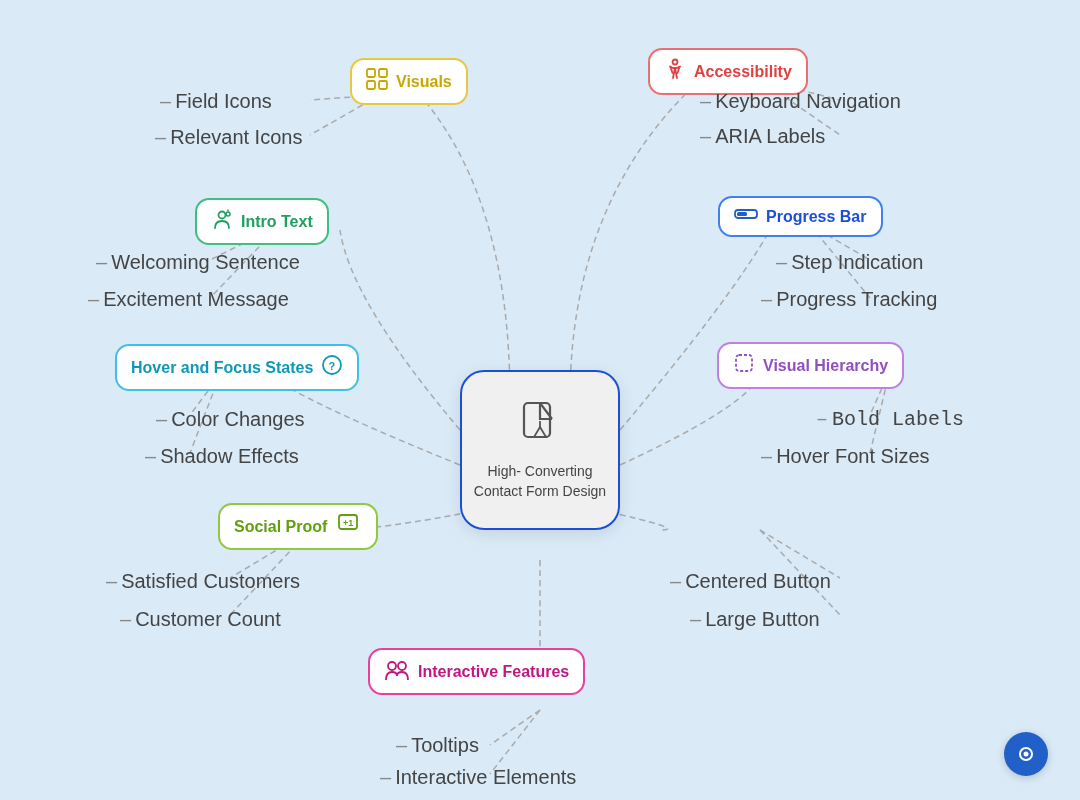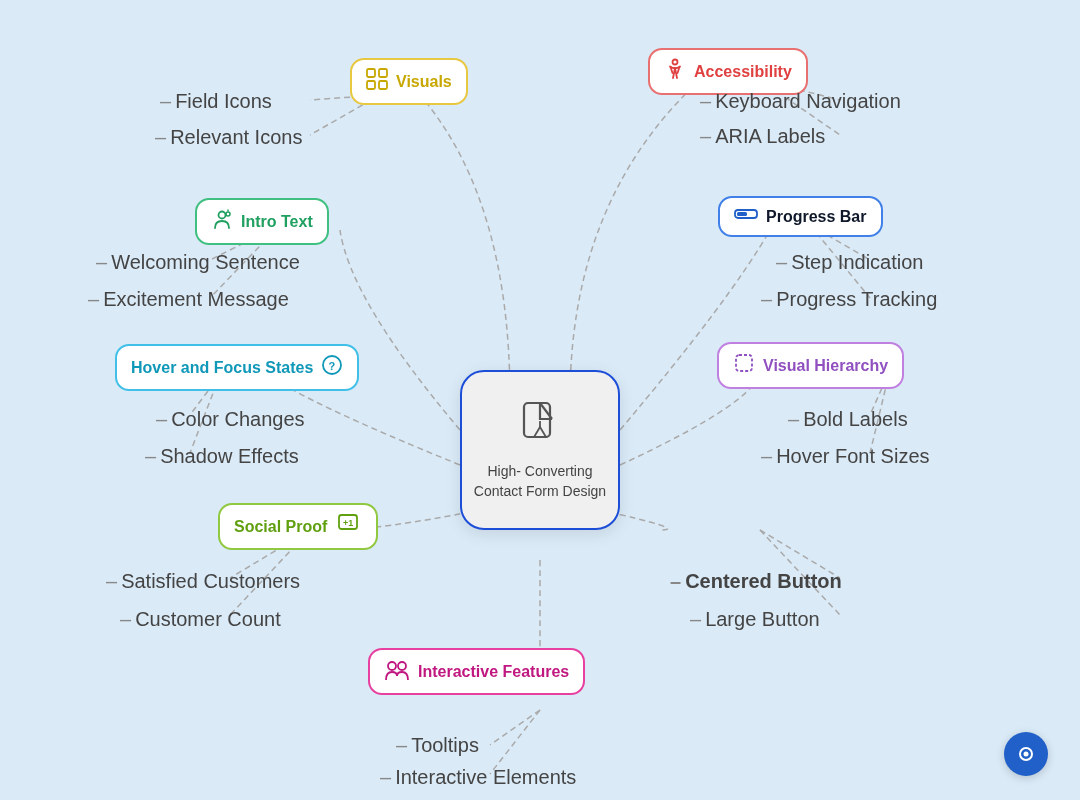--- a/index.html
+++ b/index.html
@@ -85,21 +85,21 @@
       left: 0;
       width: 1080px;
       height: 800px;
       z-index: 1;
       pointer-events: none;
     }
     
     .node-yellow { border-color: #e8c840; color: #c8a800; }
     .node-red { border-color: #e87070; color: #e04040; }
     .node-green { border-color: #40c080; color: #20a060; }
-    .node-blue { border-color: #4080e8; color: #0f172a; }
+    .node-blue { border-color: #4080e8; color: #1d4ed8; }
     .node-cyan { border-color: #40c0e8; color: #1098b8; }
     .node-purple { border-color: #c080e0; color: #9050c0; }
     .node-lime { border-color: #90c840; color: #60a010; gap: 11px; }
     .node-orange { border-color: #e89040; color: #c06010; }
     .node-pink { border-color: #e840a0; color: #c01880; }
     
     .chat-btn {
       position: absolute;
       bottom: 24px;
       right: 32px;
@@ -260,36 +260,36 @@
   <div class="leaf-label" style="left:145px;top:445px;">Shadow Effects</div>
 
   <div class="branch-node node-purple" style="left:717px;top:342px;justify-content:flex-end;">
     <span class="node-icon">
       <svg width="22" height="22" viewBox="0 0 22 22">
           <rect x="3" y="3" width="16" height="16" rx="3" stroke="#9050c0" stroke-width="1.8" fill="none" stroke-dasharray="3,2"></rect>
         </svg>
     </span>
     <span>Visual Hierarchy</span>
   </div>
-  <div class="leaf-label" style="left:788px;top:408px;">Bold Labels</div>
+  <div class="leaf-label" style="left:816px;top:408px;font-family:Liberation Mono, monospace;">Bold Labels</div>
   <div class="leaf-label" style="left:761px;top:445px;">Hover Font Sizes</div>
 
   <div class="branch-node node-lime" style="left:218px;top:503px;">
     <span>Social Proof</span>
     <span class="node-icon">
       <svg width="24" height="22" viewBox="0 0 24 22">
           <rect x="1" y="2" width="18" height="14" rx="2.5" stroke="#60a010" stroke-width="1.8" fill="none"></rect>
           <text x="5" y="13" font-size="9" fill="#60a010" font-weight="bold">+1</text>
         </svg>
     </span>
   </div>
   <div class="leaf-label" style="left:106px;top:570px;">Satisfied Customers</div>
   <div class="leaf-label" style="left:120px;top:608px;">Customer Count</div>
 
-  <div class="leaf-label" style="left:670px;top:570px;font-weight:bold;">Centered Button</div>
+  <div class="leaf-label" style="left:670px;top:570px;">Centered Button</div>
   <div class="leaf-label" style="left:690px;top:608px;">Large Button</div>
 
   <div class="branch-node node-pink" style="left:368px;top:648px;">
     <span class="node-icon">
       <svg width="26" height="22" viewBox="0 0 26 22">
           <circle cx="8" cy="8" r="4" stroke="#c01880" stroke-width="1.8" fill="none"></circle>
           <circle cx="18" cy="8" r="4" stroke="#c01880" stroke-width="1.8" fill="none"></circle>
           <path d="M2 22 Q2 14 8 14 Q13 14 13 18 Q13 14 18 14 Q24 14 24 22" stroke="#c01880" stroke-width="1.8" fill="none" stroke-linecap="round"></path>
         </svg>
     </span>

